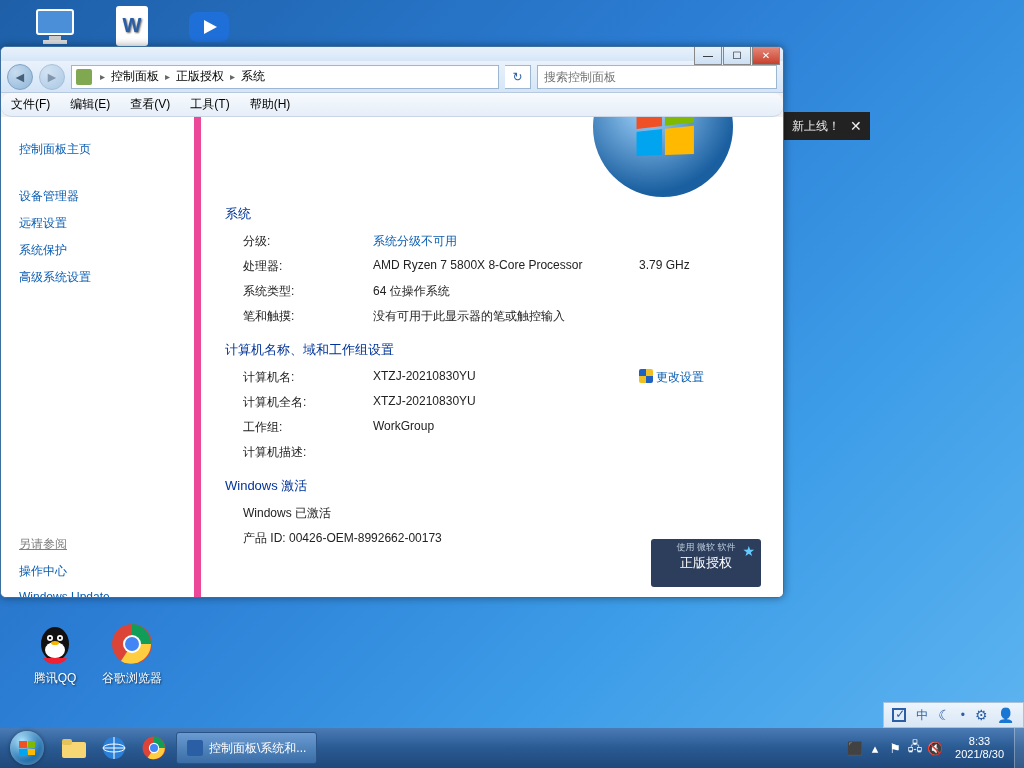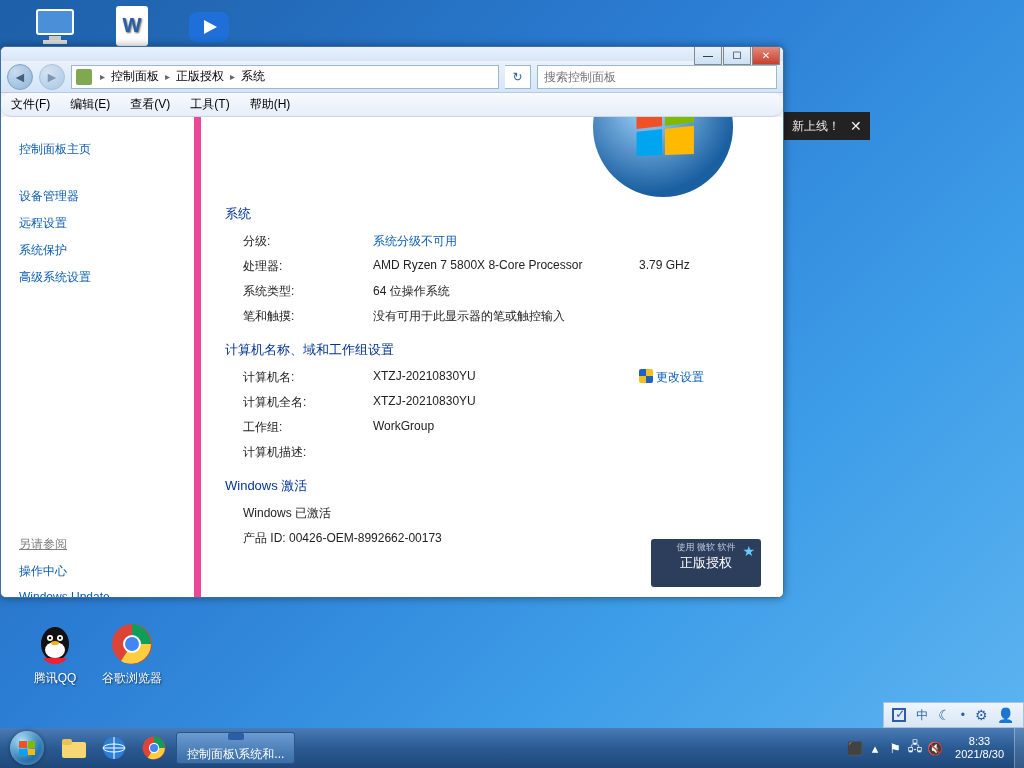--- a/index.html
+++ b/index.html
@@ -59,21 +59,21 @@
 .popup-notice { position:absolute; top:112px; left:784px; height:28px; background:#222; color:#eee; font-size:12px; display:flex; align-items:center; padding:0 8px; gap:10px; }
 .popup-notice .x { cursor:pointer; font-size:14px; }
 
 .taskbar { position:absolute; left:0; right:0; bottom:0; height:40px; background: linear-gradient(#4a7bb5, #2a5a92 50%, #20487a); display:flex; align-items:center; }
 .start { width:54px; height:40px; display:flex; align-items:center; justify-content:center; }
 .orb { width:34px;height:34px;border-radius:50%;background:radial-gradient(circle at 35% 30%, #aee5ff 0%, #1f6fae 60%, #134a78 100%); display:flex;align-items:center;justify-content:center; box-shadow: inset 0 0 6px rgba(255,255,255,.4), 0 0 4px rgba(0,0,0,.4); }
 .orb .mini-flag{width:16px;height:14px;display:grid;grid-template:1fr 1fr/1fr 1fr;gap:1px;}
 .orb .mini-flag div:nth-child(1){background:#f05025}.orb .mini-flag div:nth-child(2){background:#7fba00}
 .orb .mini-flag div:nth-child(3){background:#00a4ef}.orb .mini-flag div:nth-child(4){background:#ffb900}
 .pin { width:40px;height:40px;display:flex;align-items:center;justify-content:center; }
-.task-item { height:32px; margin:4px 2px; padding:0 10px; background: linear-gradient(#6a9bd2,#3a6da5); border:1px solid #2a5488; border-radius:3px; color:#fff; font-size:12px; display:flex; align-items:center; gap:6px; max-width:180px;flex-direction:column; }
+.task-item { height:32px; margin:4px 2px; padding:0 10px; background: linear-gradient(#6a9bd2,#3a6da5); border:1px solid #2a5488; border-radius:3px; color:#fff; font-size:12px; display:flex; align-items:center; gap:6px; max-width:180px; }
 .task-item .tic { width:16px;height:16px;background:#2a5fa5;border-radius:2px; }
 .tray { margin-left:auto; display:flex; align-items:center; height:100%; color:#fff; font-size:11px; }
 .tray .ic { width:20px; text-align:center; font-size:13px; }
 .clock-area { text-align:center; padding: 0 10px; line-height:1.2; }
 .show-desktop { width:10px; height:40px; border-left:1px solid rgba(255,255,255,.3); background:rgba(255,255,255,.1); }
 
 .lang-bar { position:absolute; right:0; bottom:40px; height:26px; background: linear-gradient(#eef5fc,#d8e6f5); border:1px solid #a9c1db; display:flex; align-items:center; gap:10px; padding:0 8px; font-size:12px; color:#2a5fa5; }
 .lang-bar .sq { width:14px;height:14px;border:2px solid #2a5fa5; display:inline-block; position:relative; }
 .lang-bar .sq::after{content:"✓";position:absolute;top:-3px;left:1px;color:#2a5fa5;font-size:12px;}
 .lang-bar .moon { color:#2a5fa5; font-size:14px; }

